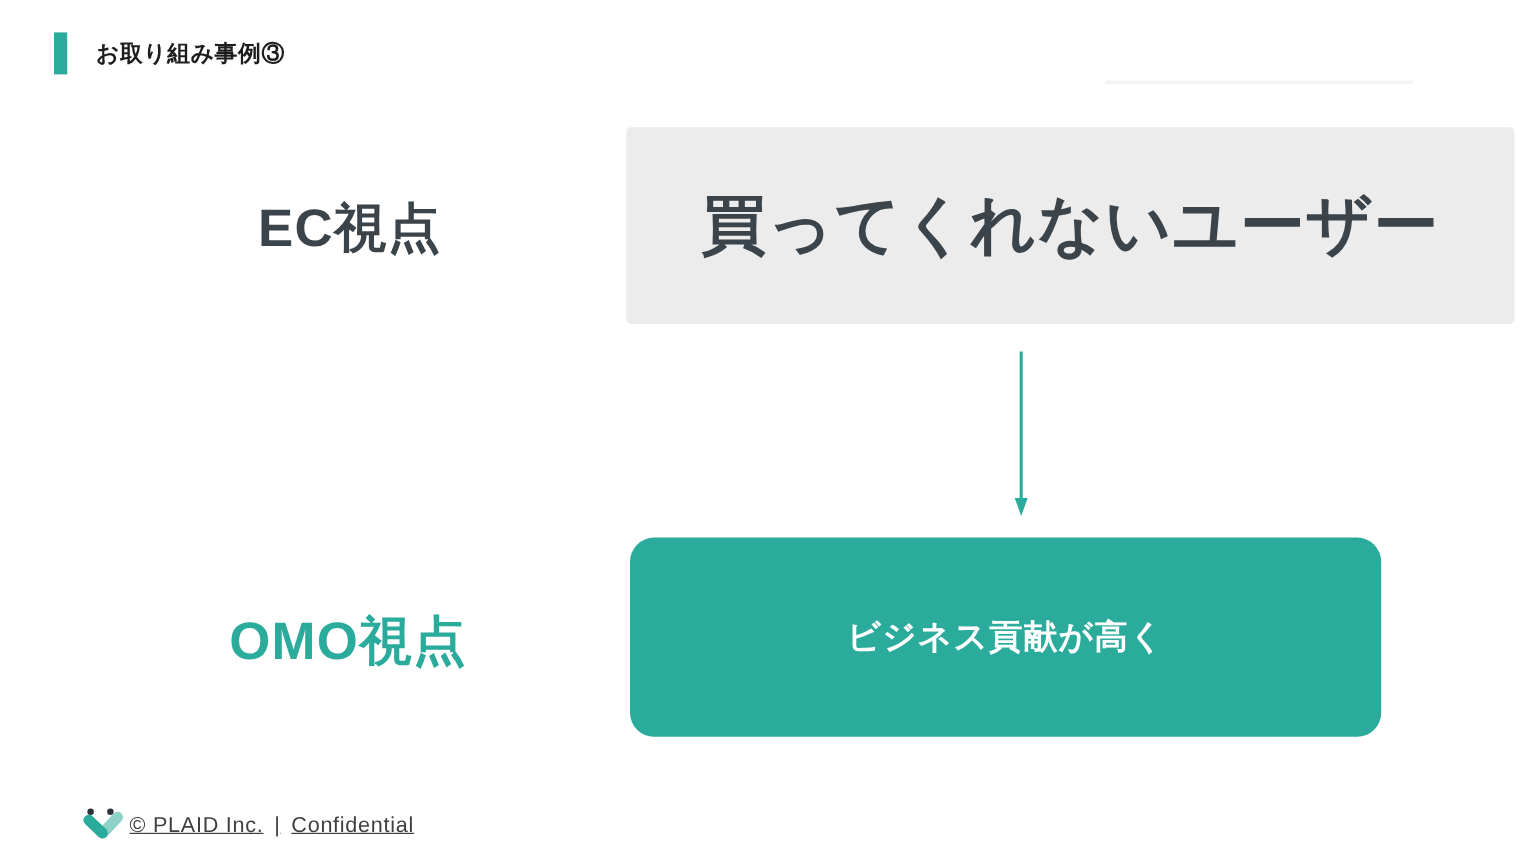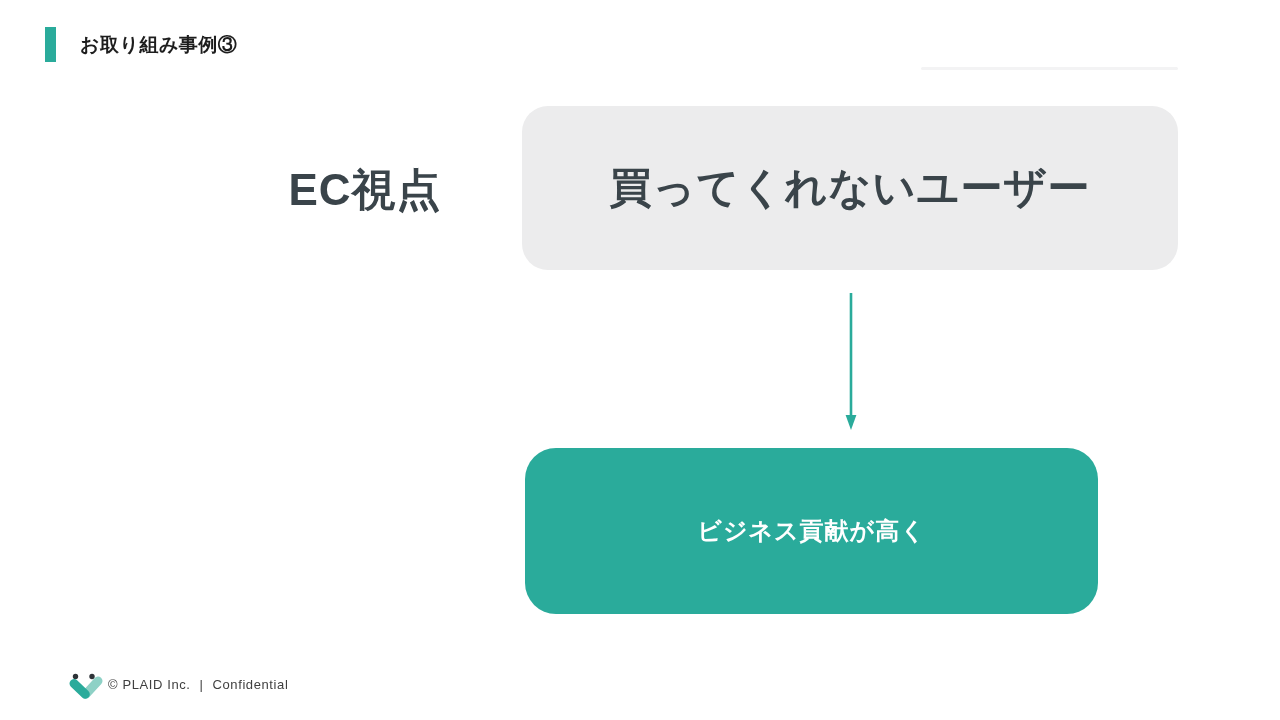--- a/index.html
+++ b/index.html
@@ -35,21 +35,20 @@
     left: 876px; top: 67px;
     width: 257px; height: 3px;
     background: #f3f3f4;
     border-radius: 2px;
   }
 
   
   .side-label {
     position: absolute;
     width: 300px;
-    text-align: center;
     font-weight: bold;
     font-size: 44px;
     letter-spacing: 1px;
     white-space: nowrap;
   }
   .side-label.ec  { left: 170px; top: 161px; color: #3a444a; }
   .side-label.omo { left: 146px; top: 505px; color: #2aab9b; }
 
   
   .box {
@@ -57,51 +56,52 @@
     display: flex;
     flex-direction: column;
     align-items: center;
     justify-content: center;
     font-weight: bold;
     text-align: center;
     white-space: nowrap;
   }
   .box.gray {
     left: 477px; top: 106px;
-    width: 656px; height: 164px;
+    width: 740px; height: 164px;
     background: #ececed;
-    border-radius: 26px;
+    border-radius: 4px;
     color: #3a444a;
-    font-size: 42px;
+    font-size: 54px;
     letter-spacing: 1px;
   }
   .box.teal {
     left: 480px; top: 448px;
-    width: 573px; height: 166px;
+    width: 626px; height: 166px;
     background: #2aab9b;
-    border-radius: 31px;
+    border-radius: 20px;
     color: #ffffff;
-    font-size: 24px;
+    font-size: 28px;
     line-height: 1.42;
     letter-spacing: 1px;
   }
   .box .line { display: block; }
 
   
   .arrow-svg { position: absolute; left: 798px; top: 291px; }
 
   
   .footer-logo-svg { position: absolute; left: 24px; top: 667px; }
   .footer-text {
     position: absolute;
     left: 63px; top: 677px;
-    font-size: 13px;
+    font-size: 18px;
     color: #3f3f3f;
     letter-spacing: 0.6px;
     white-space: nowrap;
+    text-decoration: underline;
   }
   .footer-text .sep { margin: 0 9px; color: #3f3f3f; }
   .page-number {
     position: absolute;
     right: 28px; top: 670px;
     font-size: 11px;
     color: #666666;
   }
 </style>
 </head>
@@ -116,20 +116,21 @@
   <div class="side-label ec">EC視点</div>
   <div class="box gray">
     <span>買ってくれないユーザー</span>
   </div>
 
   <svg class="arrow-svg" width="16" height="140" viewBox="0 0 16 140">
     <line x1="8" y1="2" x2="8" y2="125" stroke="#2aab9b" stroke-width="2.6"></line>
     <polygon points="8,139 2.6,124 13.4,124" fill="#2aab9b"></polygon>
   </svg>
 
+  <div class="side-label omo">OMO視点</div>
   <div class="box teal">
     <span class="line">ビジネス貢献が高く</span>
   </div>
 
   <svg class="footer-logo-svg" width="34" height="34" viewBox="0 0 34 34">
     <circle cx="6.5" cy="9.5" r="2.7" fill="#2e3338"></circle>
     <circle cx="23" cy="9.5" r="2.7" fill="#2e3338"></circle>
     <path d="M29 14 L16.8 27.2" stroke="#8ed1c6" stroke-width="9" stroke-linecap="round" fill="none"></path>
     <path d="M5 16.5 L16.3 27.2" stroke="#2aab9b" stroke-width="9" stroke-linecap="round" fill="none"></path>
   </svg>

